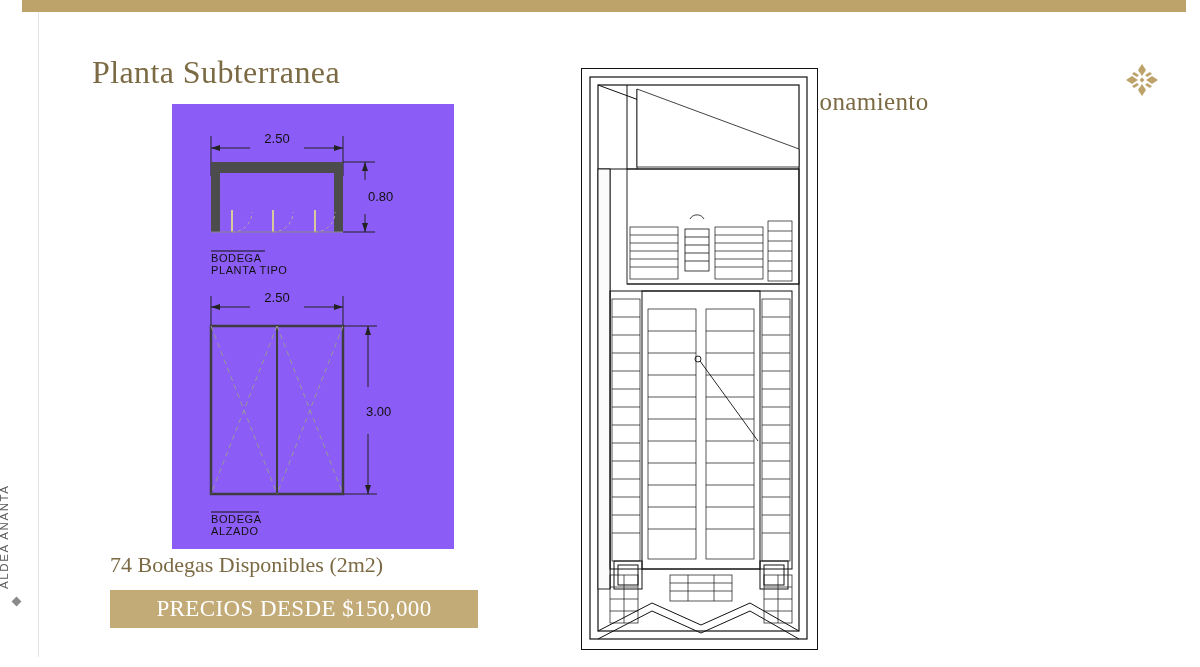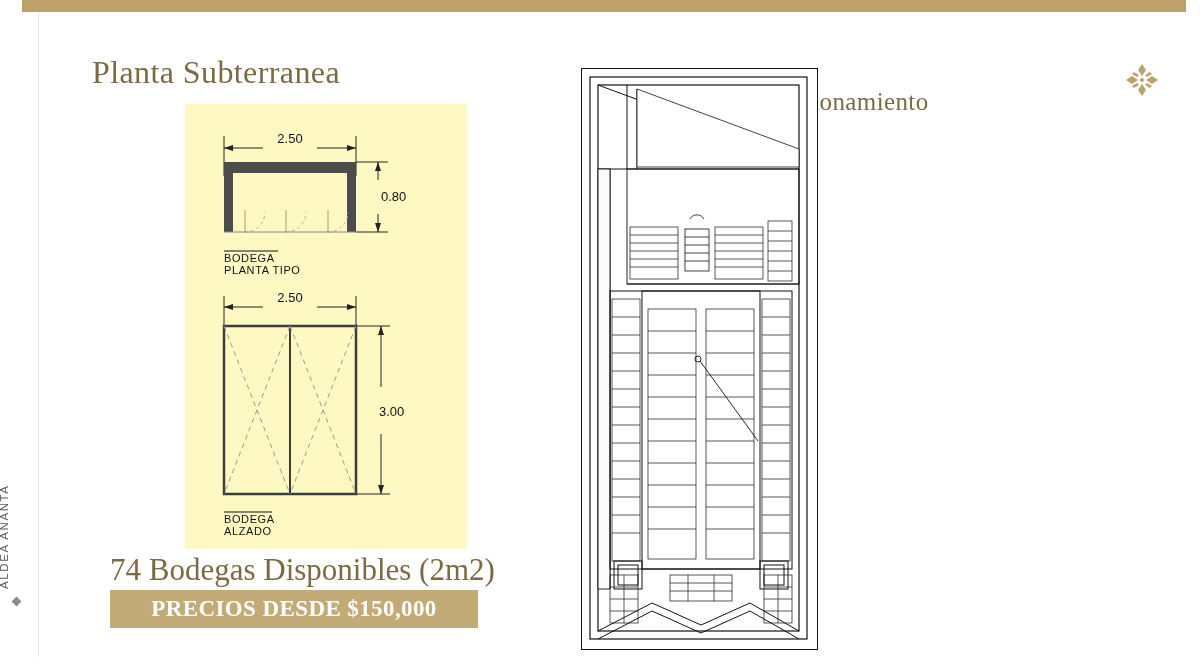--- a/index.html
+++ b/index.html
@@ -107,50 +107,50 @@
     position: absolute;
     right: 40px;
     top: 50px;
     width: 36px;
     height: 36px;
   }
 
   
   .drawing-left {
     position: absolute;
-    left: 147px;
+    left: 134px;
     top: 92px;
     width: 282px;
     height: 445px;
-    background: #fef9c3;
+    background: #8b5cf6;
   }
 
   
   .bodegas-line {
     position: absolute;
     left: 72px;
     top: 540px;
-    font-size: 31px;
+    font-size: 22px;
     color: #7b6a43;
   }
 
   .price-banner {
     position: absolute;
     left: 72px;
     top: 578px;
     width: 368px;
     height: 38px;
     background: #c3ab78;
     display: flex;
     align-items: center;
     justify-content: center;
   }
   .price-banner span {
     font-size: 23px;
-    font-weight: bold;
+    font-weight: normal;
     color: #ffffff;
     letter-spacing: 0.4px;
   }
 
   
   .plan-right {
     position: absolute;
     left: 543px;
     top: 56px;
     width: 235px;

